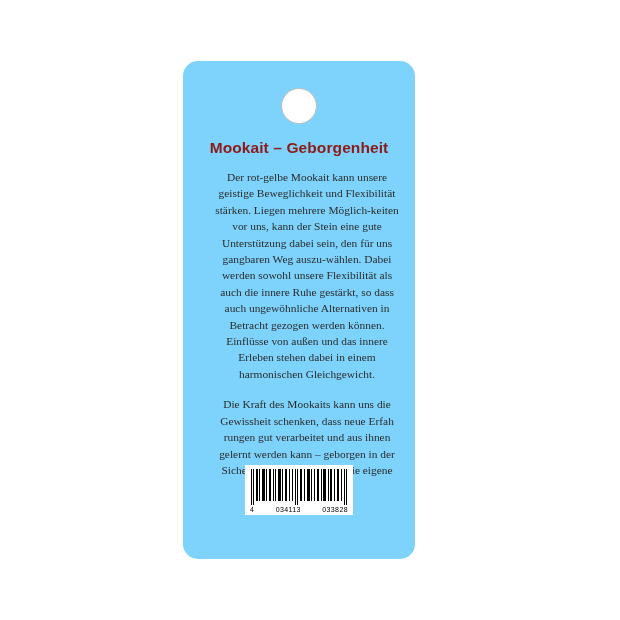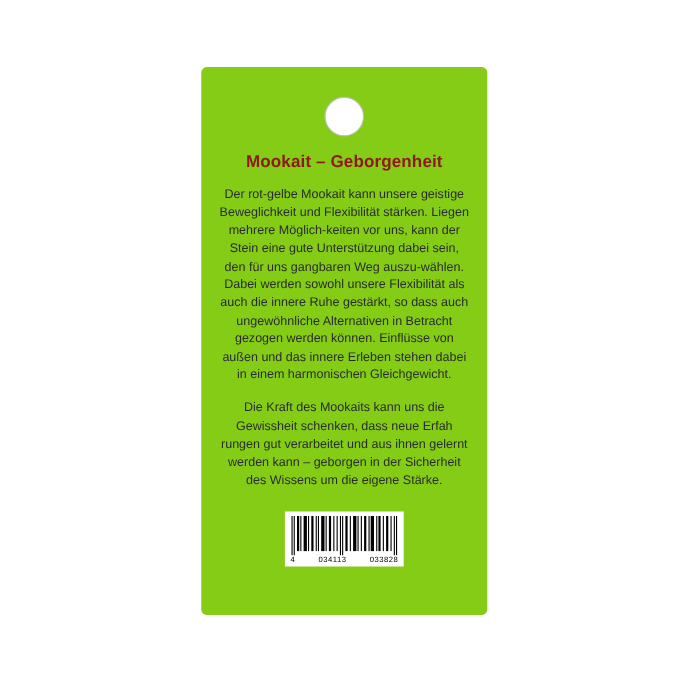--- a/index.html
+++ b/index.html
@@ -17,24 +17,24 @@
     position: relative;
     width: 620px;
     height: 620px;
     background: #ffffff;
   }
   
   .card {
     position: absolute;
     left: 183px;
     top: 61px;
-    width: 260px;
+    width: 232px;
     height: 498px;
-    background: #84cc16;
-    border-radius: 5px;
+    background: #7dd3fc;
+    border-radius: 15px;
     box-sizing: border-box;
   }
   .card-inner {
     position: relative;
     width: 100%;
     height: 100%;
   }
   
   .hang-hole {
     position: absolute;
@@ -63,21 +63,22 @@
     position: absolute;
     left: 16px;
     right: 16px;
     top: 108px;
     text-align: center;
     color: #2b2b2b;
     font-size: 11.4px;
     line-height: 16.4px;
   }
   .body-text p {
-    margin: 0 0 14px 0;
+    margin: 0 0 14px 16px;
+    font-family: Liberation Serif, serif;
   }
   .body-text p:last-child {
     margin-bottom: 0;
   }
   
   .barcode-wrap {
     position: absolute;
     left: 50%;
     bottom: 44px;
     transform: translateX(-50%);

